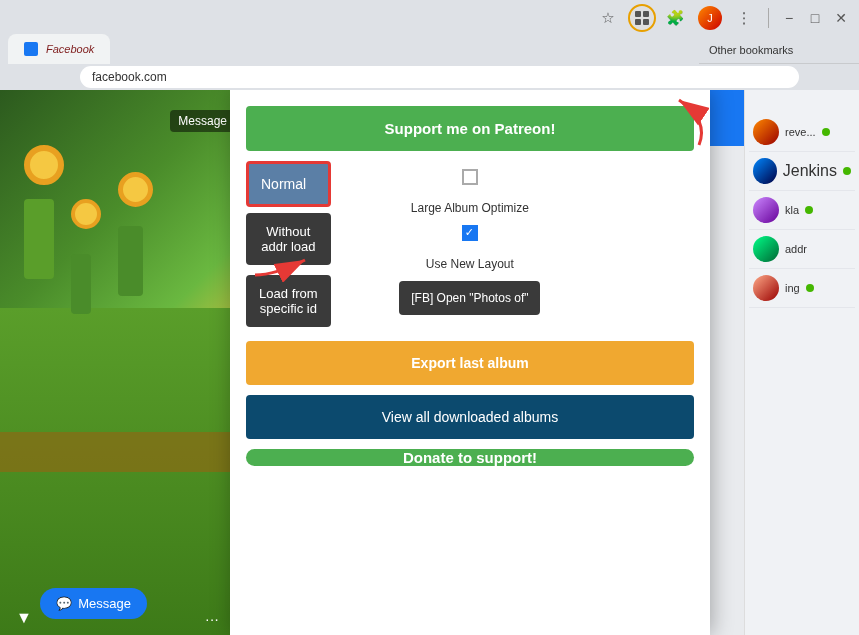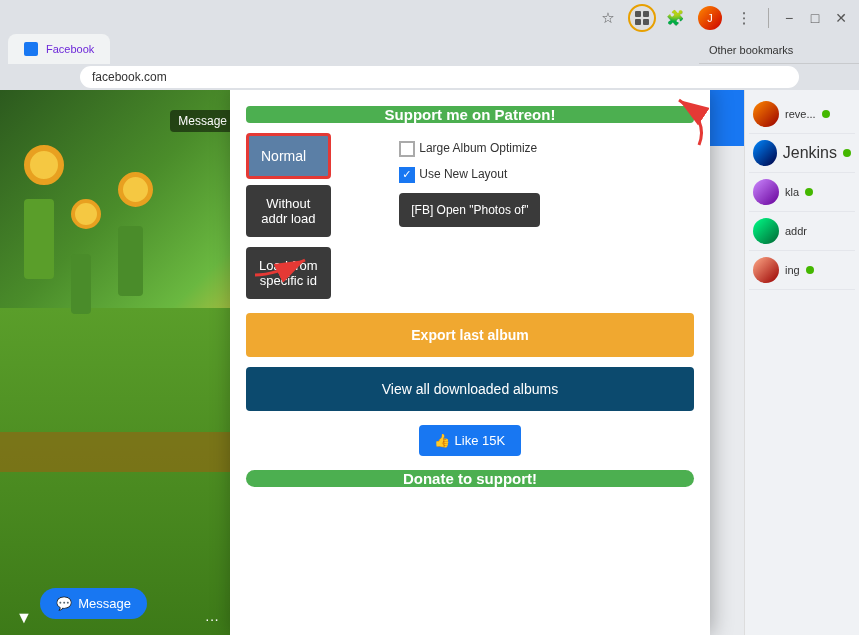--- a/index.html
+++ b/index.html
@@ -45,25 +45,26 @@
       display: flex;
       align-items: center;
       justify-content: center;
     }
 
     .browser-tab {
       background: #f1f3f4;
       border-radius: 8px 8px 0 0;
       padding: 6px 16px;
       font-size: 12px;
-      color: #6d28d9;
+      color: #7f1d1d;
       display: flex;
       align-items: center;
       gap: 8px;
       height: 30px;
+      font-style: italic;
     }
 
     .tab-favicon {
       width: 14px;
       height: 14px;
       background: #1877f2;
       border-radius: 2px;
       display: inline-block;
     }
 
@@ -208,21 +209,21 @@
       overflow-y: auto;
     }
 
     .btn-patreon {
       background: #4caf50;
       color: white;
       font-weight: bold;
       font-size: 15px;
       border: none;
       border-radius: 4px;
-      padding: 0;
+      padding: 14px;
       text-align: center;
       cursor: pointer;
       width: 100%;
     }
 
     .btn-normal {
       background: #5b7fa6;
       color: white;
       font-size: 14px;
       border: 3px solid #e53935;
@@ -249,23 +250,25 @@
     }
 
     .mode-buttons {
       display: flex;
       flex-direction: column;
       gap: 6px;
     }
 
     .checkbox-row {
       display: flex;
-      gap: 4px;
+      align-items: center;
+      gap: 16px;
       font-size: 13px;
       color: #333;
+      flex-direction: column;
     }
 
     .checkbox-box {
       width: 16px;
       height: 16px;
       border: 2px solid #aaa;
       background: white;
       flex-shrink: 0;
     }
 
@@ -435,21 +438,21 @@
     <div class="message-btn">
       <span>💬</span>
       <span>Message</span>
     </div>
 
     <div style="position:absolute;bottom:0;left:8px;color:white;font-size:16px;padding:8px;">▼</div>
 
     <div style="position:absolute;bottom:0;right:8px;color:white;font-size:14px;padding:8px;">···</div>
   </div>
 
-  <div style="position:absolute;right:0;top:0;width:115px;background:#f0f2f5;height:100%;border-left:1px solid #ddd;padding:5px 4px;">
+  <div style="position:absolute;right:0;top:0;width:115px;background:#f0f2f5;height:100%;border-left:1px solid #ddd;padding:23px 4px;">
     <div class="sidebar-item">
       <div class="avatar-small" style="background:linear-gradient(135deg,#f80,#900);"></div>
       <span style="font-size:11px;">reve...</span>
       <div class="sidebar-dot"></div>
     </div>
     <div class="sidebar-item">
       <div class="avatar-small" style="background:linear-gradient(135deg,#08f,#004);"></div>
       <span style="font-size:16px;">Jenkins</span>
       <div class="sidebar-dot"></div>
     </div>
@@ -490,23 +493,20 @@
           <span style="font-size:12px;">Use New Layout</span>
         </div>
         <button class="btn-fb-open">[FB] Open "Photos of"</button>
       </div>
     </div>
 
     <button class="btn-export">Export last album</button>
 
     <button class="btn-view-albums">View all downloaded albums</button>
 
-    <div style="display:flex;justify-content:center;margin:4px 0;">
-      <button class="like-btn">👍 Like 15K</button>
-    </div>
 
     <button class="btn-donate">Donate to support!</button>
   </div>
 
   <div style="position:absolute;top:0;right:140px;z-index:300;pointer-events:none;">
     <svg width="100" height="60" viewBox="0 0 100 60">
       <defs>
         <marker id="arrowhead" markerWidth="10" markerHeight="7" refX="10" refY="3.5" orient="auto">
           <polygon points="0 0, 10 3.5, 0 7" fill="#e53935"></polygon>
         </marker>

